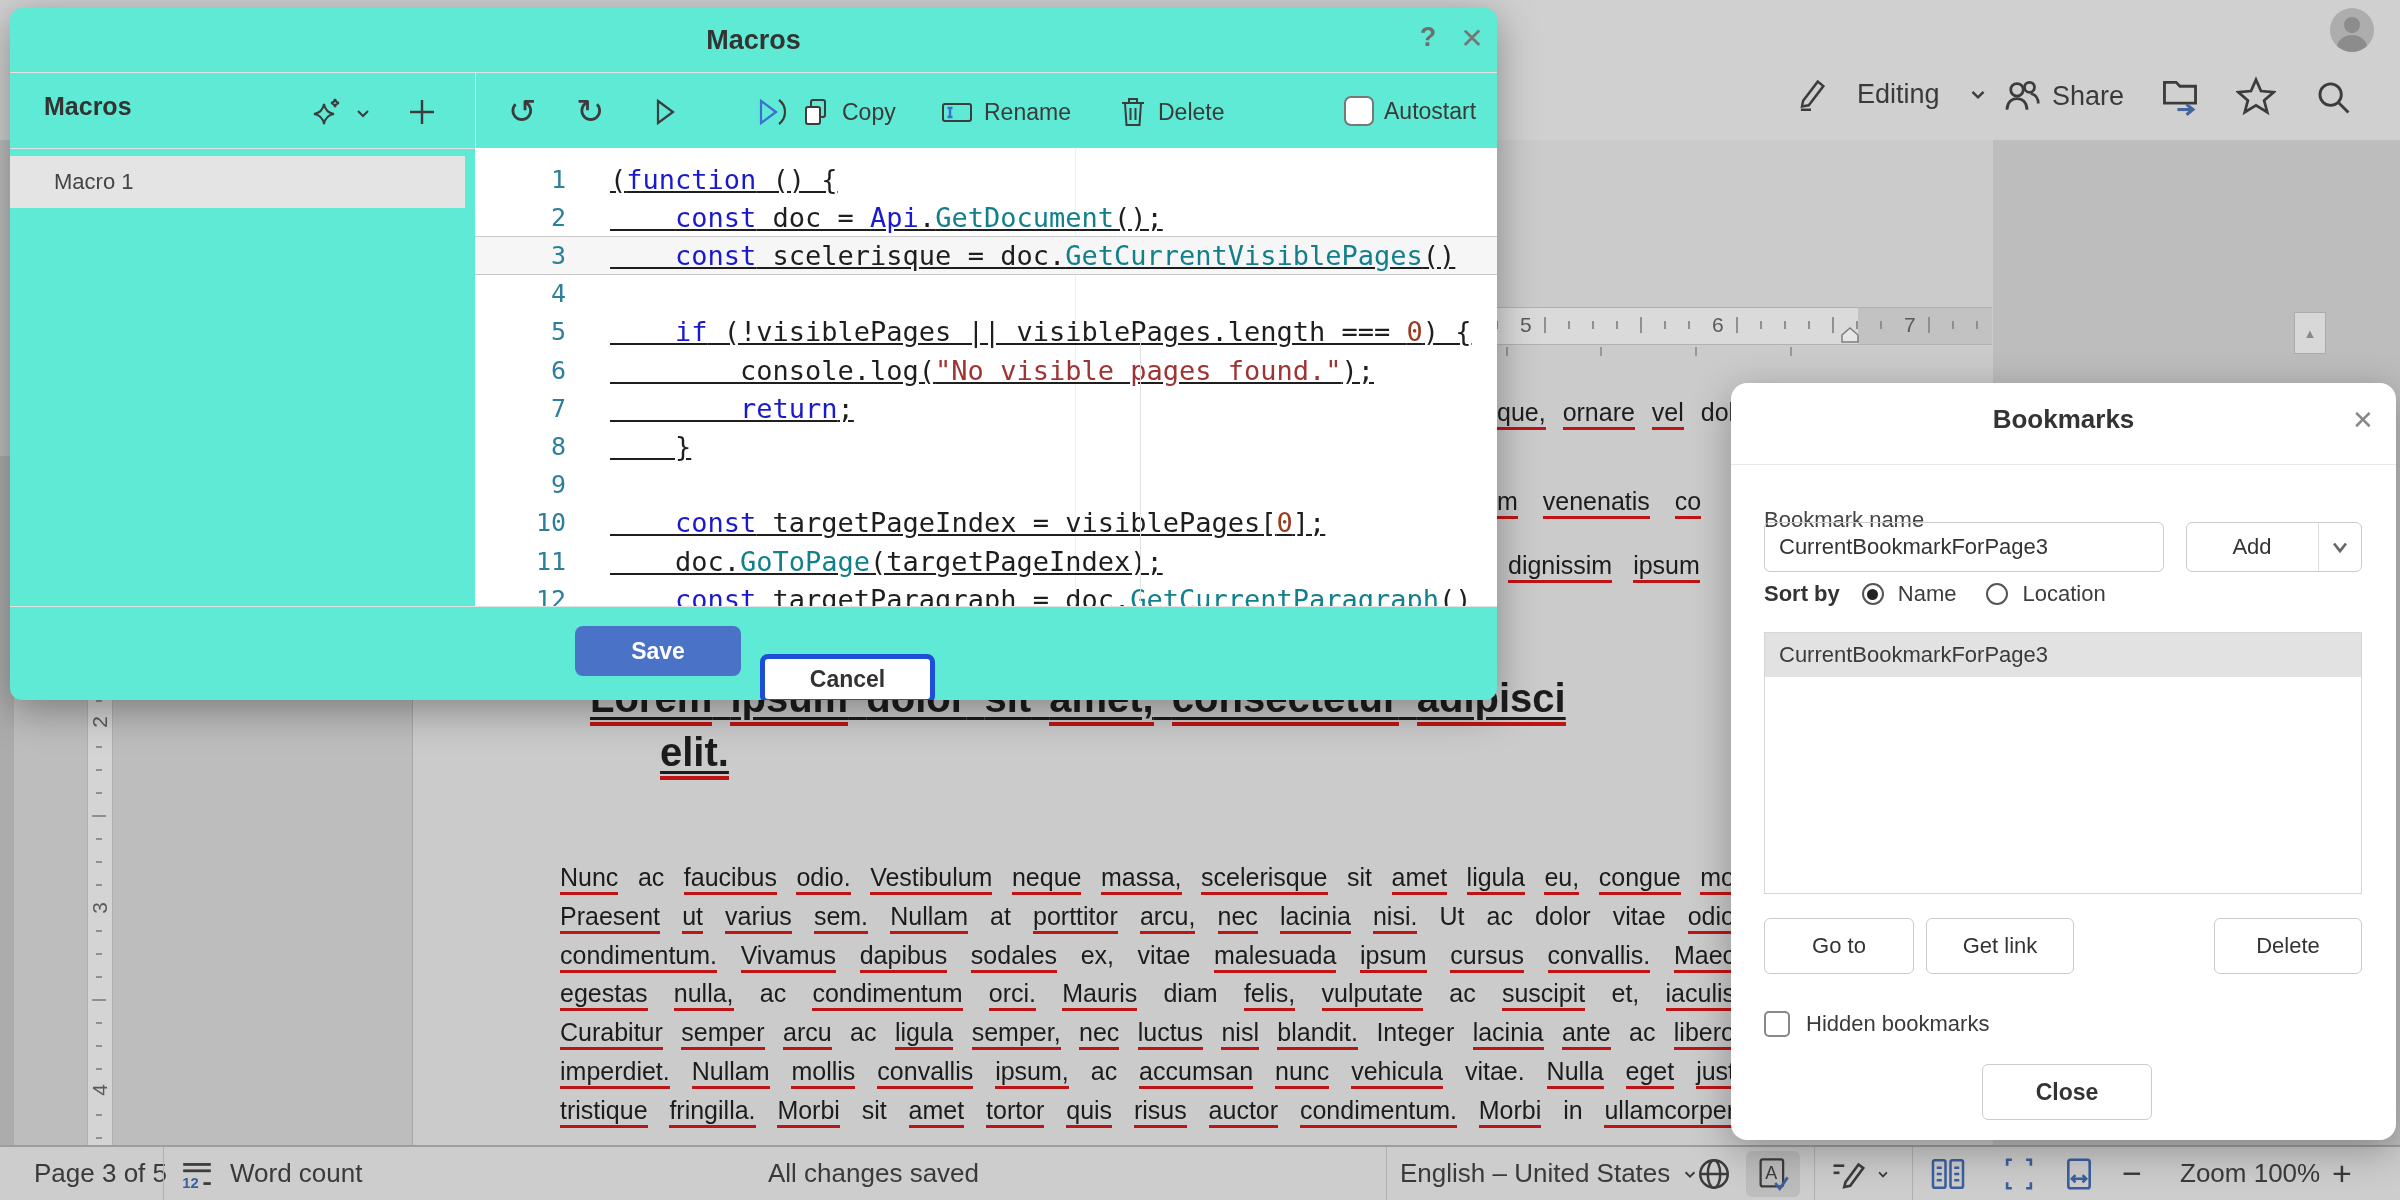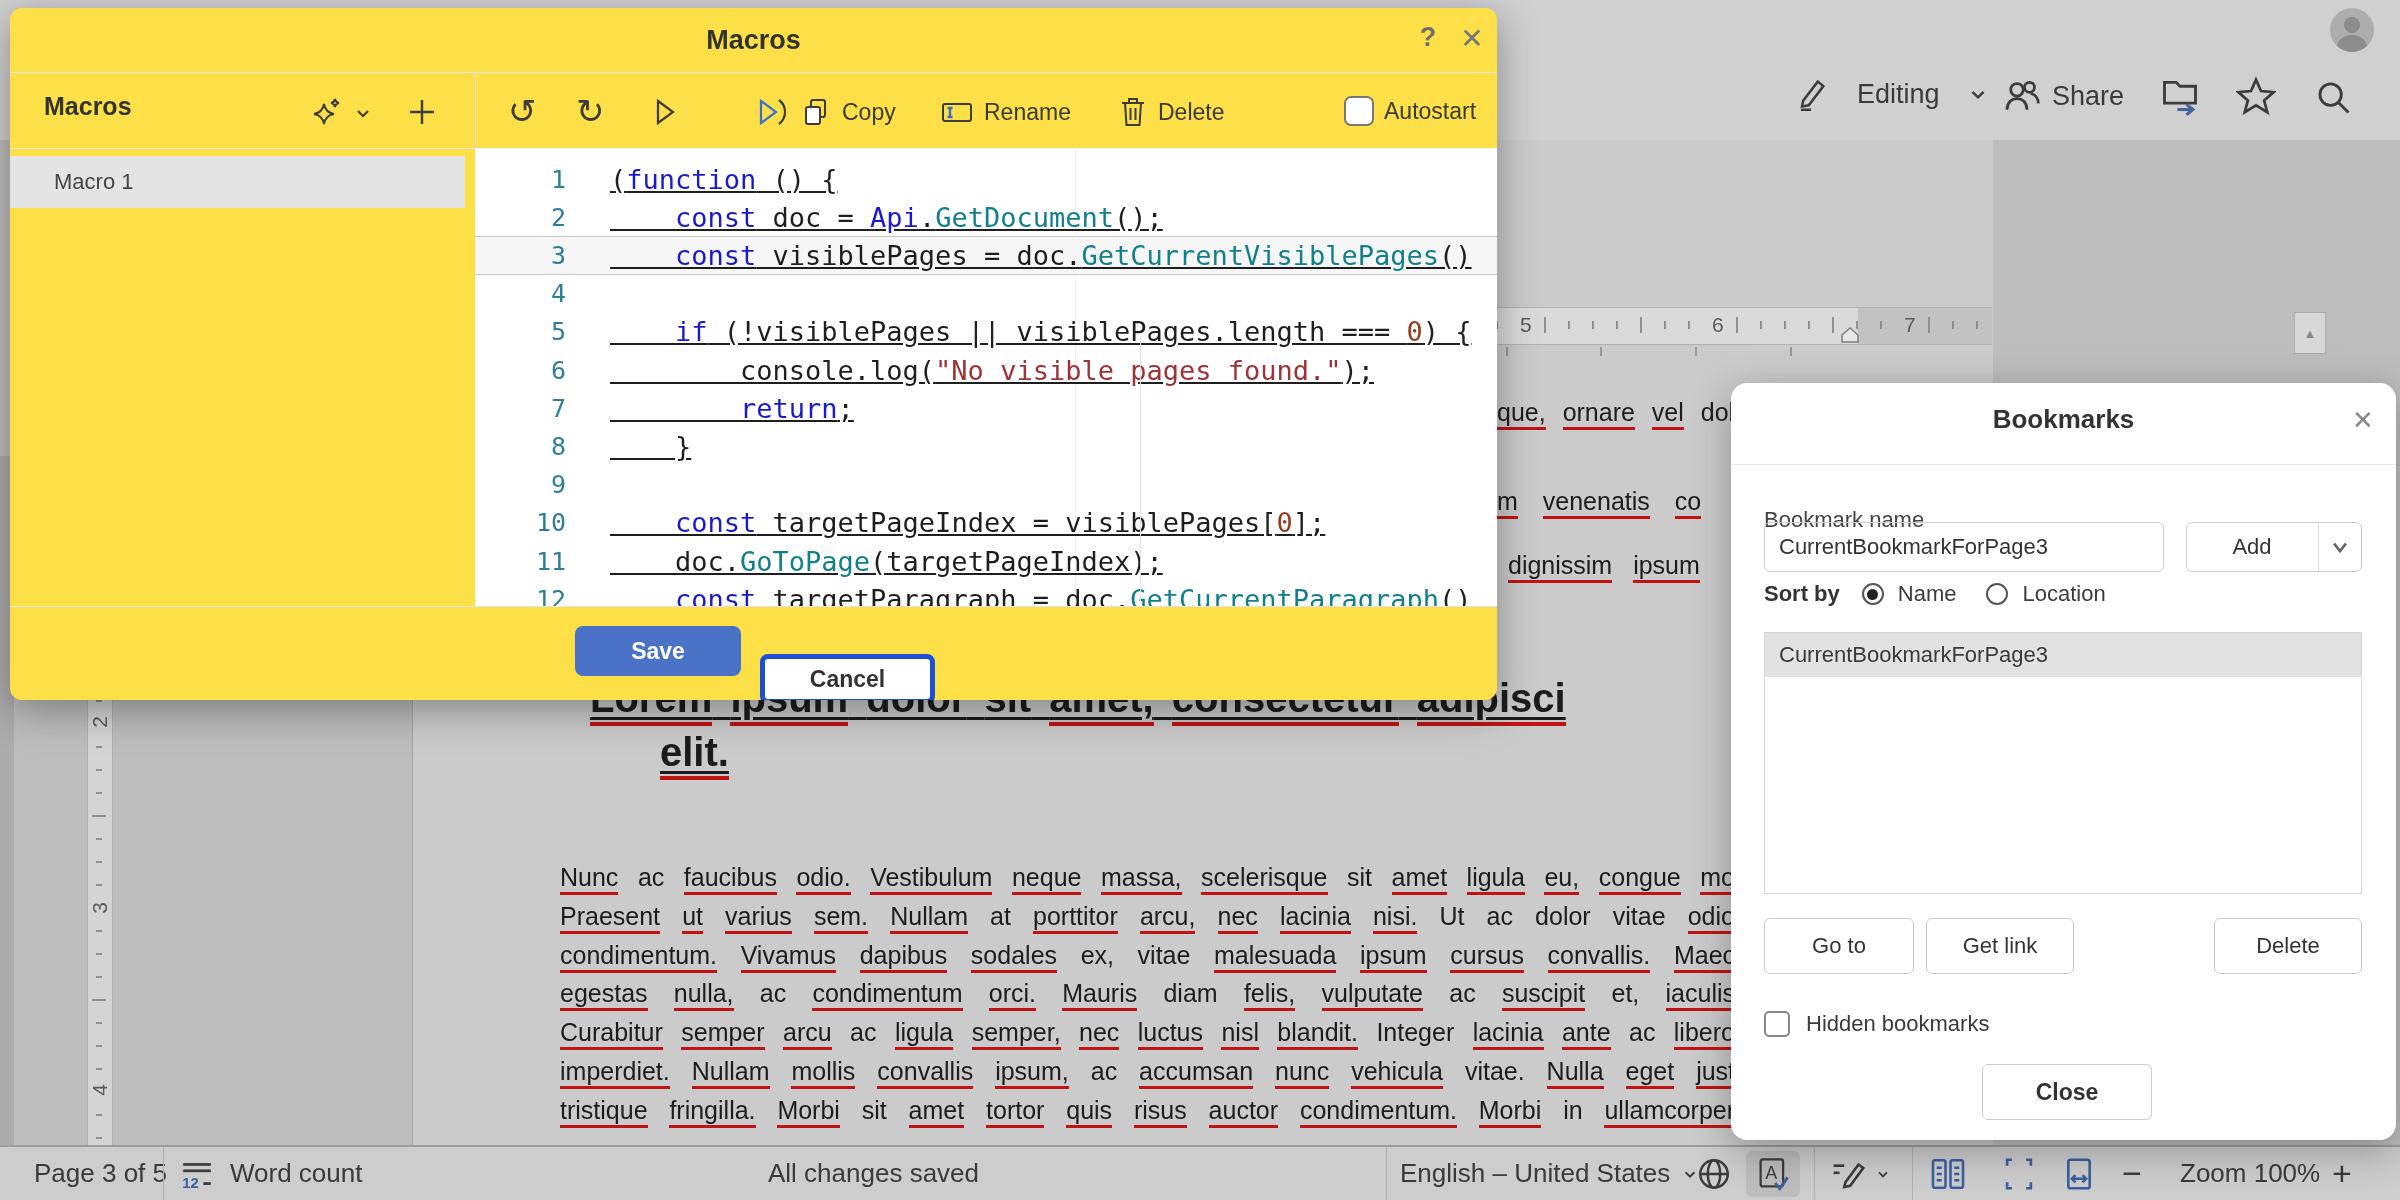--- a/index.html
+++ b/index.html
@@ -48,21 +48,21 @@
   .frag{position:absolute;font-size:25px;white-space:nowrap;color:#1c1c1c;}
   #pilcrow{position:absolute;left:2344px;top:390px;font-size:38px;color:#3d3d3d;}
 
   
   #statusbar{position:absolute;left:0;top:1145px;width:2400px;height:55px;background:#cdcdcd;
              border-top:2px solid #9d9d9d;color:#3a3a3a;font-size:26px;}
   .sdiv{position:absolute;top:0;width:1px;height:53px;background:#b0b0b0;}
   .sitem{position:absolute;top:0;height:53px;display:flex;align-items:center;}
 
   
-  #macros{position:absolute;left:10px;top:8px;width:1487px;height:692px;background:#fde047;
+  #macros{position:absolute;left:10px;top:8px;width:1487px;height:692px;background:#5eead4;
           border-radius:12px;box-shadow:0 10px 40px rgba(0,0,0,.35);z-index:20;overflow:hidden;}
   #m-titlebar{position:absolute;left:0;top:0;width:100%;height:64px;border-bottom:1px solid #e3e3e3;}
   #m-title{position:absolute;left:0;top:0;width:100%;height:64px;display:flex;align-items:center;
            justify-content:center;font-size:27px;font-weight:bold;color:#333;}
   #m-help{position:absolute;left:1400px;top:14px;font-size:27px;font-weight:bold;color:#6e6e6e;width:36px;text-align:center;}
   #m-close{position:absolute;left:1442px;top:14px;font-size:28px;color:#777;width:40px;text-align:center;}
   #m-row2{position:absolute;left:0;top:64px;width:100%;height:76px;border-bottom:1px solid #e3e3e3;}
   #m-side-title{position:absolute;left:34px;top:84px;font-size:25px;font-weight:bold;color:#333;}
   #m-vdiv{position:absolute;left:465px;top:64px;width:1px;height:534px;background:#e3e3e3;}
   .mtool{position:absolute;display:flex;align-items:center;gap:10px;font-size:23px;color:#3a3a3a;}
@@ -427,21 +427,21 @@
           <div class="crow" style="top: 12px;">
             <span class="gut">1</span>
             <pre class="cline"><span class="c-p">(</span><span class="c-k">function</span><span class="c-p"> () {</span></pre>
           </div>
           <div class="crow" style="top: 50.2px;">
             <span class="gut">2</span>
             <pre class="cline"><span class="c-p">    </span><span class="c-k">const</span><span class="c-p"> doc = </span><span class="c-k">Api</span><span class="c-p">.</span><span class="c-m">GetDocument</span><span class="c-p">();</span></pre>
           </div>
           <div class="crow cur" style="top: 88.4px;">
             <span class="gut">3</span>
-            <pre class="cline"><span class="c-p">    </span><span class="c-k">const</span><span class="c-p"> visiblePages = doc.</span><span class="c-m">GetCurrentVisiblePages</span><span class="c-p">()</span></pre>
+            <pre class="cline"><span class="c-p">    </span><span class="c-k">const</span><span class="c-p"> scelerisque = doc.</span><span class="c-m">GetCurrentVisiblePages</span><span class="c-p">()</span></pre>
           </div>
           <div class="crow" style="top: 126.6px;">
             <span class="gut">4</span>
             <pre class="cline"></pre>
           </div>
           <div class="crow" style="top: 164.8px;">
             <span class="gut">5</span>
             <pre class="cline"><span class="c-p">    </span><span class="c-k">if</span><span class="c-p"> (!visiblePages || visiblePages.length === </span><span class="c-n">0</span><span class="c-p">) {</span></pre>
           </div>
           <div class="crow" style="top: 203px;">

